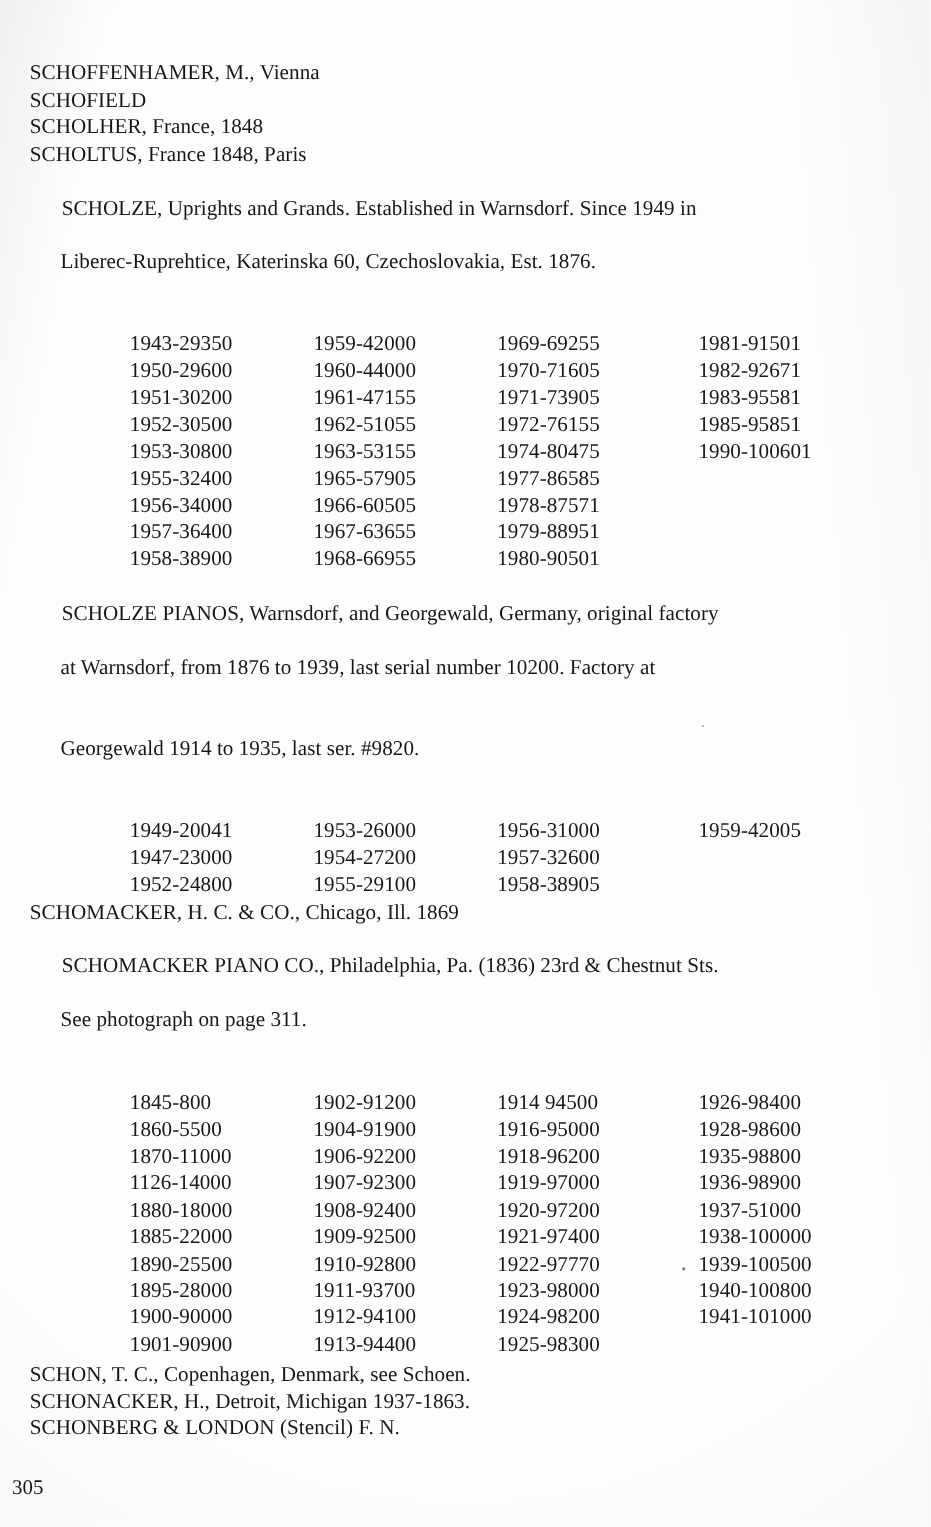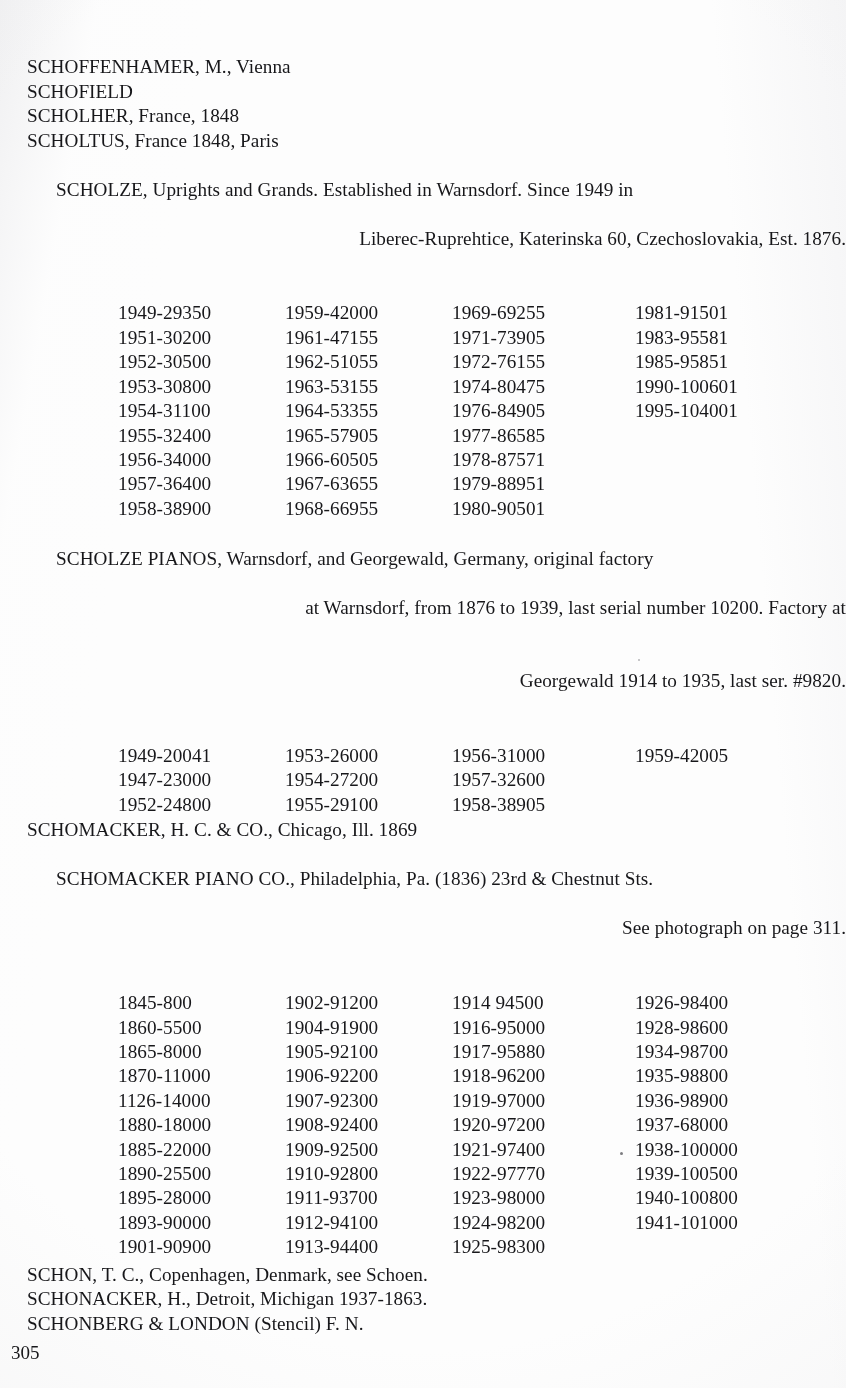--- a/index.html
+++ b/index.html
@@ -32,21 +32,20 @@
   .entry {
     font-size: 19.2px;
     line-height: 24.55px;
     padding-left: 27px;
     white-space: pre-wrap;
     letter-spacing: 0.05px;
   }
   .entry .cont {
     display: block;
     padding-left: 28px;
-    text-align: right;
   }
   .star {
     font-size: 15px;
     line-height: 1;
     vertical-align: 1.5px;
     padding-left: 2px;
   }
 
   
   .serial-table {
@@ -113,24 +112,31 @@
         <colgroup>
             <col class="sc-pad">
             <col class="sc-col">
             <col class="sc-col">
             <col class="sc-col3">
             <col class="sc-col4">
           </colgroup>
         <tbody>
           <tr>
               <td></td>
-              <td>1949-29350</td>
+              <td>1943-29350</td>
               <td>1959-42000</td>
               <td>1969-69255</td>
               <td>1981-91501</td>
+            </tr>
+          <tr>
+              <td></td>
+              <td>1950-29600</td>
+              <td>1960-44000</td>
+              <td>1970-71605</td>
+              <td>1982-92671</td>
             </tr>
           <tr>
               <td></td>
               <td>1951-30200</td>
               <td>1961-47155</td>
               <td>1971-73905</td>
               <td>1983-95581</td>
             </tr>
           <tr>
               <td></td>
@@ -141,27 +147,20 @@
             </tr>
           <tr>
               <td></td>
               <td>1953-30800</td>
               <td>1963-53155</td>
               <td>1974-80475</td>
               <td>1990-100601</td>
             </tr>
           <tr>
               <td></td>
-              <td>1954-31100</td>
-              <td>1964-53355</td>
-              <td>1976-84905</td>
-              <td>1995-104001</td>
-            </tr>
-          <tr>
-              <td></td>
               <td>1955-32400</td>
               <td>1965-57905</td>
               <td>1977-86585</td>
               <td></td>
             </tr>
           <tr>
               <td></td>
               <td>1956-34000</td>
               <td>1966-60505</td>
               <td>1978-87571</td>
@@ -252,45 +251,38 @@
             </tr>
           <tr>
               <td></td>
               <td>1860-5500</td>
               <td>1904-91900</td>
               <td>1916-95000</td>
               <td>1928-98600</td>
             </tr>
           <tr>
               <td></td>
-              <td>1865-8000</td>
-              <td>1905-92100</td>
-              <td>1917-95880</td>
-              <td>1934-98700</td>
-            </tr>
-          <tr>
-              <td></td>
               <td>1870-11000</td>
               <td>1906-92200</td>
               <td>1918-96200</td>
               <td>1935-98800</td>
             </tr>
           <tr>
               <td></td>
               <td>1126-14000</td>
               <td>1907-92300</td>
               <td>1919-97000</td>
               <td>1936-98900</td>
             </tr>
           <tr>
               <td></td>
               <td>1880-18000</td>
               <td>1908-92400</td>
               <td>1920-97200</td>
-              <td>1937-68000</td>
+              <td>1937-51000</td>
             </tr>
           <tr>
               <td></td>
               <td>1885-22000</td>
               <td>1909-92500</td>
               <td>1921-97400</td>
               <td>1938-100000</td>
             </tr>
           <tr>
               <td></td>
@@ -301,21 +293,21 @@
             </tr>
           <tr>
               <td></td>
               <td>1895-28000</td>
               <td>1911-93700</td>
               <td>1923-98000</td>
               <td>1940-100800</td>
             </tr>
           <tr>
               <td></td>
-              <td>1893-90000</td>
+              <td>1900-90000</td>
               <td>1912-94100</td>
               <td>1924-98200</td>
               <td>1941-101000</td>
             </tr>
           <tr>
               <td></td>
               <td>1901-90900</td>
               <td>1913-94400</td>
               <td>1925-98300</td>
               <td></td>

